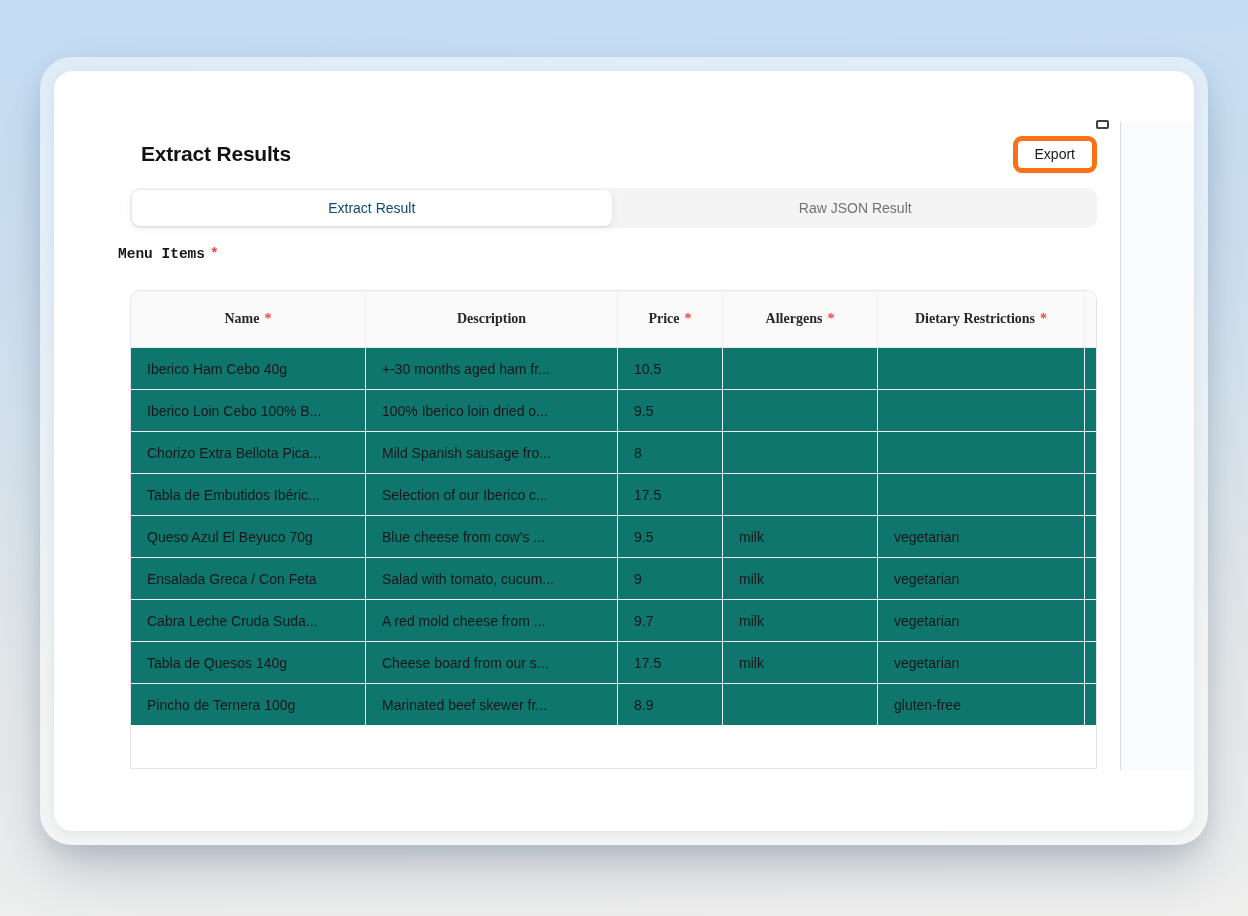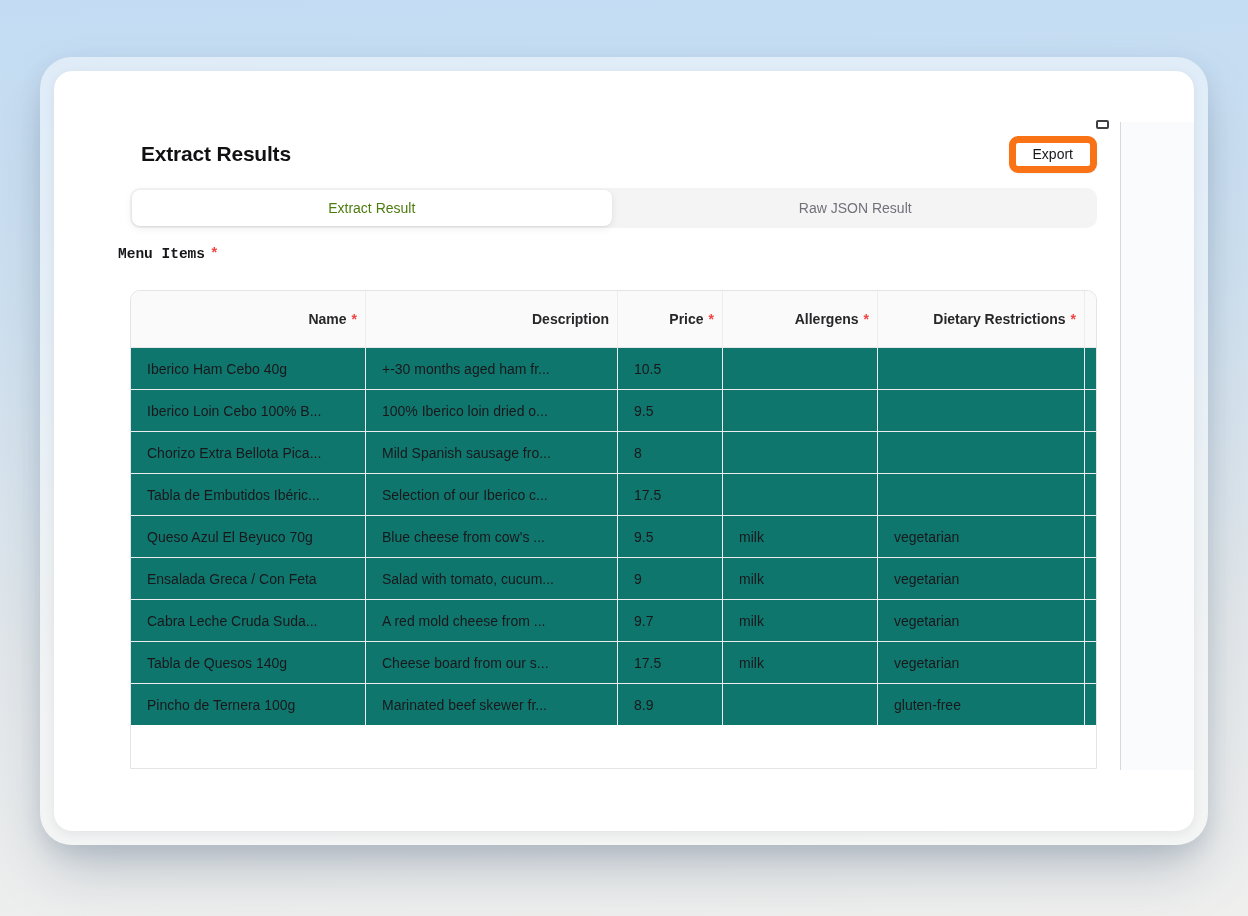--- a/index.html
+++ b/index.html
@@ -73,21 +73,21 @@
     margin: 11px;
     font-size: 21px;
     font-weight: 700;
     color: #111113;
     letter-spacing: -0.2px;
   }
   .export-button {
     height: 37px;
     padding: 0 17px;
     background: #ffffff;
-    border: 7px solid #f97316;
+    border: 5px solid #f97316;
     border-radius: 9px;
     font-size: 14px;
     font-weight: 500;
     color: #18181b;
     box-shadow: 0 1px 2px rgba(0, 0, 0, 0.05);
     cursor: pointer;
     font-family: inherit;
   }
   .tabs {
     position: absolute;
@@ -106,21 +106,21 @@
     align-items: center;
     justify-content: center;
     font-size: 14px;
     color: #71717a;
     border-radius: 8px;
     margin: 2px;
     cursor: pointer;
   }
   .tab.active {
     background: #ffffff;
-    color: #4d7c0f;
+    color: #0c4a6e;
     font-weight: 500;
     box-shadow: 0 1px 2px rgba(0, 0, 0, 0.06), 0 2px 8px rgba(0, 0, 0, 0.08);
     text-align: right;
   }
   .field-label {
     position: absolute;
     left: 64px;
     top: 175px;
     font-size: 14.5px;
     font-weight: 700;
@@ -155,25 +155,26 @@
   .col-price { width: 105px; }
   .col-allergens { width: 155px; }
   .col-dietary { width: 207px; }
   .col-extra { width: 12px; }
   .data-table th {
     height: 56px;
     background: #fafafa;
     font-size: 14px;
     font-weight: 700;
     color: #27272a;
-    text-align: right;
+    text-align: center;
     border-bottom: 1px solid #e7e7ea;
     padding: 0 8px;
     overflow: hidden;
     white-space: nowrap;
+    font-family: Liberation Serif, serif;
   }
   .data-table th + th,
   .data-table td + td {
     border-left: 1px solid #ededf0;
   }
   .data-table td {
     height: 41px;
     font-size: 14px;
     color: #18181b;
     padding: 0 16px;

